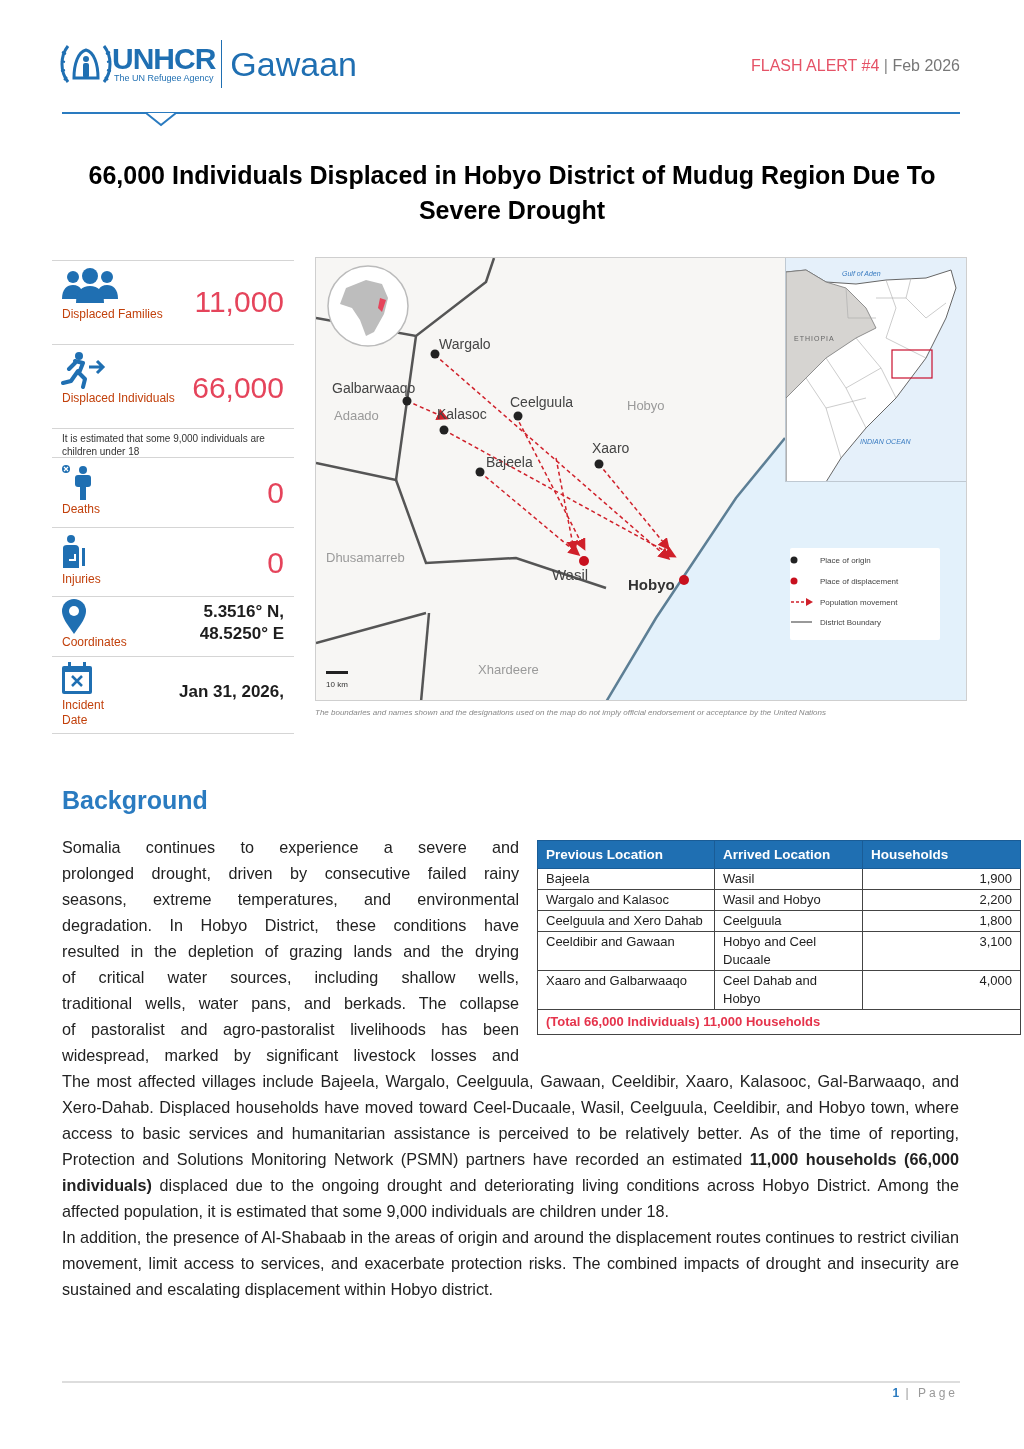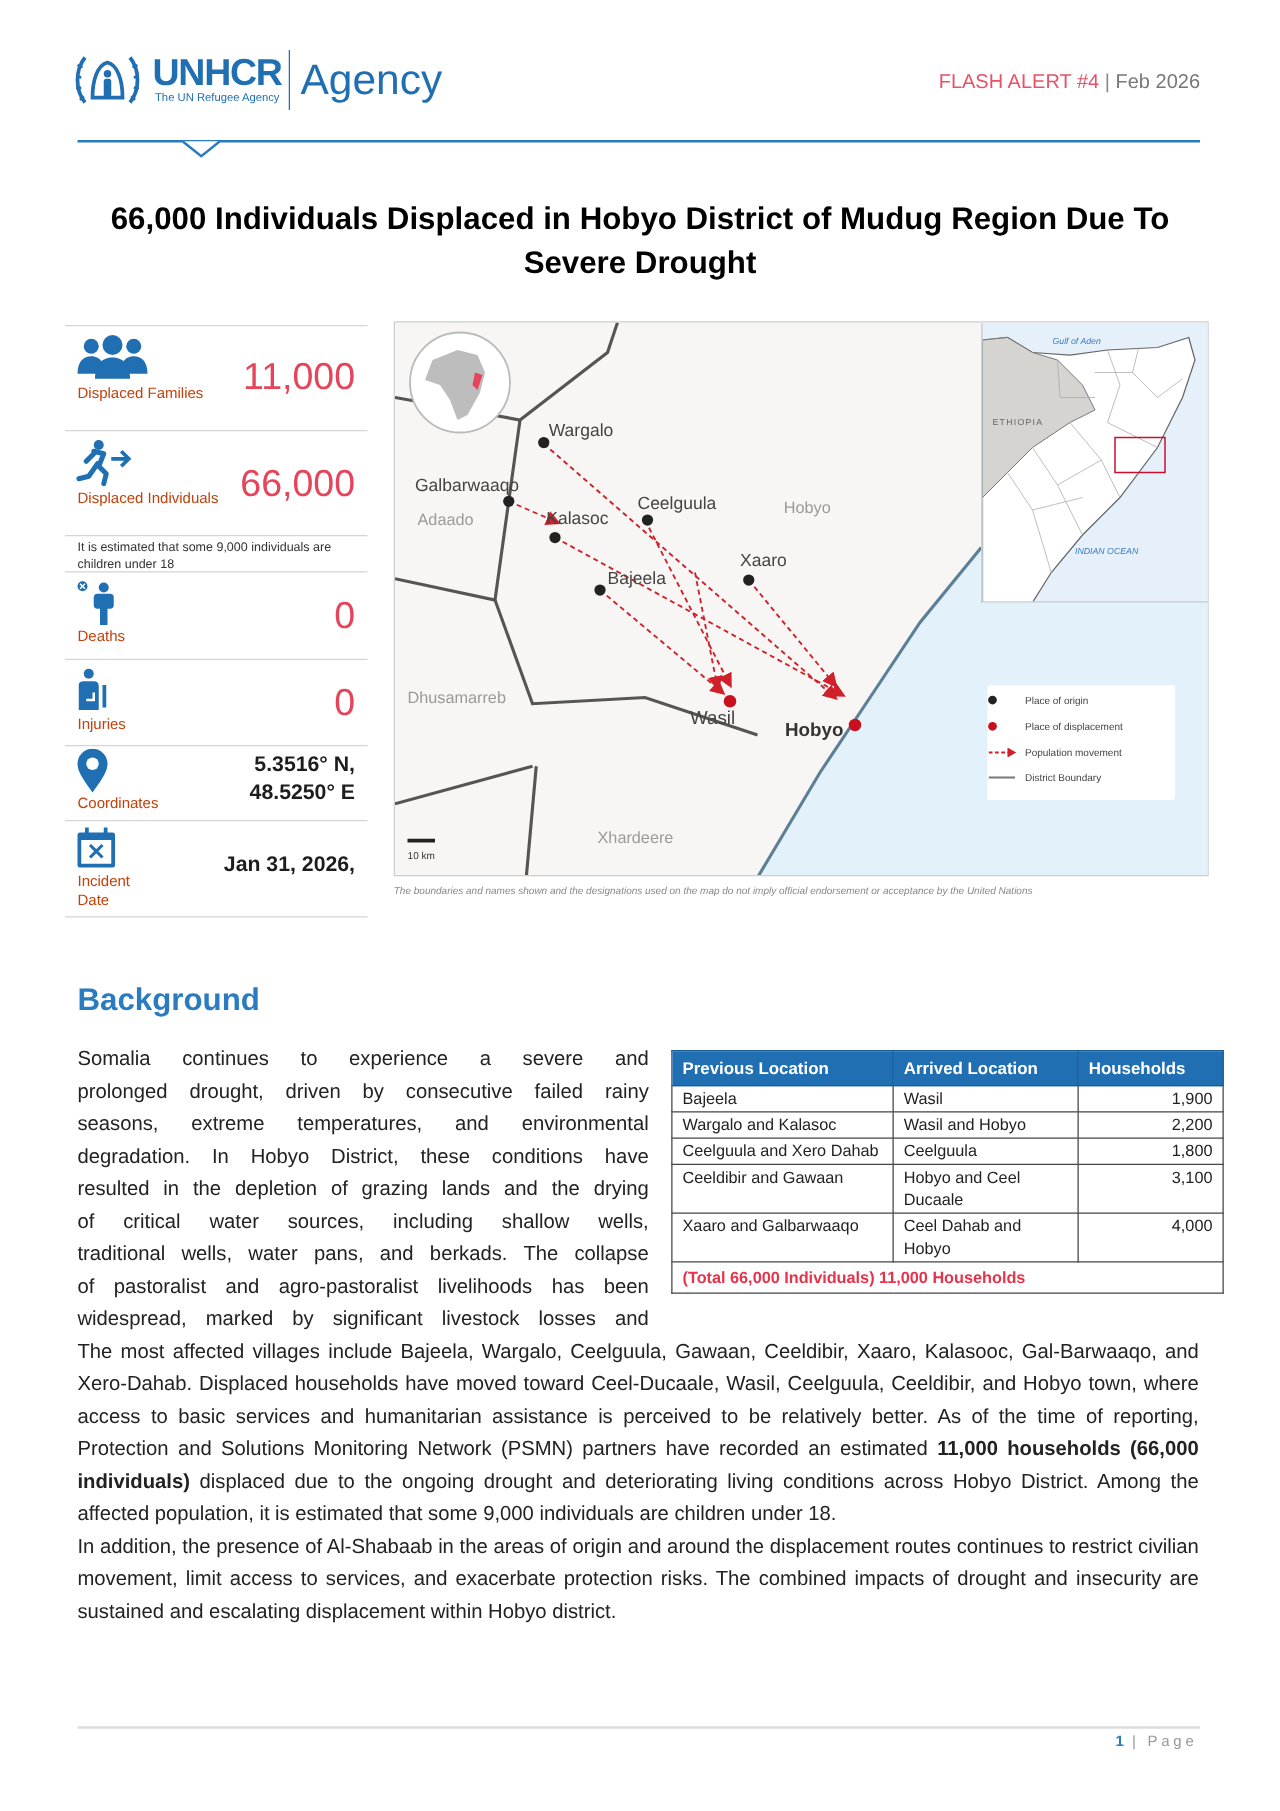--- a/index.html
+++ b/index.html
@@ -3,21 +3,21 @@
 <meta charset="utf-8">
 <style>
   * { box-sizing: border-box; margin: 0; padding: 0; }
   html, body { width: 1024px; height: 1449px; background: #ffffff; }
   body { font-family: "Liberation Sans", sans-serif; color: #222; position: relative; overflow: hidden; }
 
   
   .header { position: absolute; left: 60px; top: 38px; width: 900px; height: 60px; }
   .logo { position: absolute; left: 0; top: 2px; display: flex; align-items: center; }
   .logo-emblem { width: 52px; height: 44px; }
-  .logo-text { margin-left: 10px; }
+  .logo-text { margin-left: 0; }
   .logo-unhcr { font-family: "Liberation Sans", sans-serif; font-weight: 900; font-size: 30px; color: #1f6fb2; letter-spacing: -1px; line-height: 28px; }
   .logo-sub { font-size: 9px; font-weight: normal; color: #1f6fb2; line-height: 10px; margin-left: 2px; }
   .logo-divider { width: 1px; height: 48px; background: #1f6fb2; margin: 0 8px 0 6px; }
   .logo-country { font-size: 34px; color: #1f6fb2; font-weight: normal; }
   .header-right { position: absolute; right: 0; top: 14px; text-align: right; }
   .hdr-program { font-size: 16px; font-weight: bold; color: #2a7bc0; letter-spacing: 0.2px; }
   .hdr-alert-line { font-size: 16px; color: #777; margin-top: 5px; }
   .hdr-alert { color: #e55367; }
   .hdr-sep { color: #888; }
   .rule { position: absolute; left: 62px; top: 112px; width: 898px; height: 2px; background: #2a7bc0; }
@@ -56,21 +56,21 @@
   
   .section-heading { position: absolute; left: 62px; top: 786px; font-size: 25px; font-weight: bold; color: #2a7bc0; }
   .body-text { font-size: 16.2px; line-height: 26px; color: #222; }
   .para-wrap { position: absolute; left: 62px; top: 834px; width: 897px; }
   .para1-top { width: 457px; text-align: justify; text-align-last: justify; }
   .para1-top span { display: block; }
   .para-full { text-align: justify; }
   .para-full b { font-weight: bold; }
 
   
-  .tbl { position: absolute; left: 537px; top: 840px; width: 442px; border-collapse: collapse; font-size: 13px; }
+  .tbl { position: absolute; left: 537px; top: 840px; width: 484px; border-collapse: collapse; font-size: 13px; }
   .tbl th { background: #1f6fb2; color: #fff; font-weight: bold; text-align: left; padding: 4px 8px; border: 1px solid #1a5c96; height: 28px; font-size: 13.5px; }
   .tbl td { border: 1px solid #444; padding: 1px 8px; vertical-align: top; line-height: 18px; color: #222; }
   .tbl td.num { text-align: right; }
   .tbl td.total { color: #e5334b; font-weight: bold; }
 
   
   .footer-rule { position: absolute; left: 62px; top: 1381px; width: 898px; height: 2px; background: #ddd; }
   .footer { position: absolute; right: 66px; top: 1386px; font-size: 12px; color: #999; letter-spacing: 3px; }
   .footer .pg-num { color: #2a7bc0; font-weight: bold; letter-spacing: 0; }
 </style>
@@ -86,21 +86,21 @@
       <path d="M46 12 l4 -2 M47 20 l4 -1 M47 28 l4 1 M45 35 l3 3" stroke="#1f6fb2" stroke-width="2"></path>
       <path d="M14 36 C14 22 18 10 26 8 C34 10 38 22 38 36 Z" fill="none" stroke="#1f6fb2" stroke-width="3"></path>
       <circle cx="26" cy="17" r="3" fill="#1f6fb2"></circle>
       <rect x="23" y="21" width="6" height="15" rx="2" fill="#1f6fb2"></rect>
     </svg>
     <div class="logo-text">
       <div class="logo-unhcr">UNHCR</div>
       <div class="logo-sub">The UN Refugee Agency</div>
     </div>
     <div class="logo-divider"></div>
-    <div class="logo-country">Agency</div>
+    <div class="logo-country">Gawaan</div>
   </div>
   <div class="header-right">
     <div class="hdr-alert-line">
       <span class="hdr-alert">FLASH ALERT #4</span>
       <span class="hdr-sep">|</span>
       <span>Feb 2026</span>
     </div>
   </div>
 </div>
 <div class="rule"></div>

